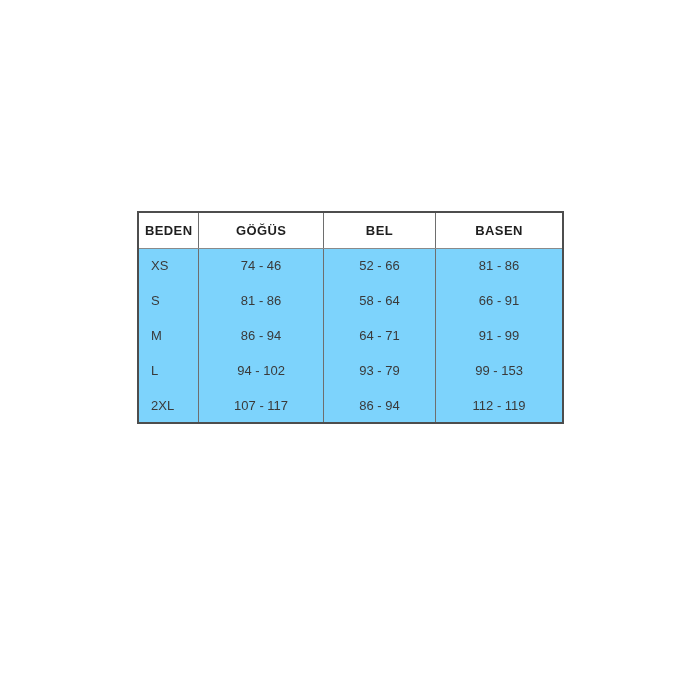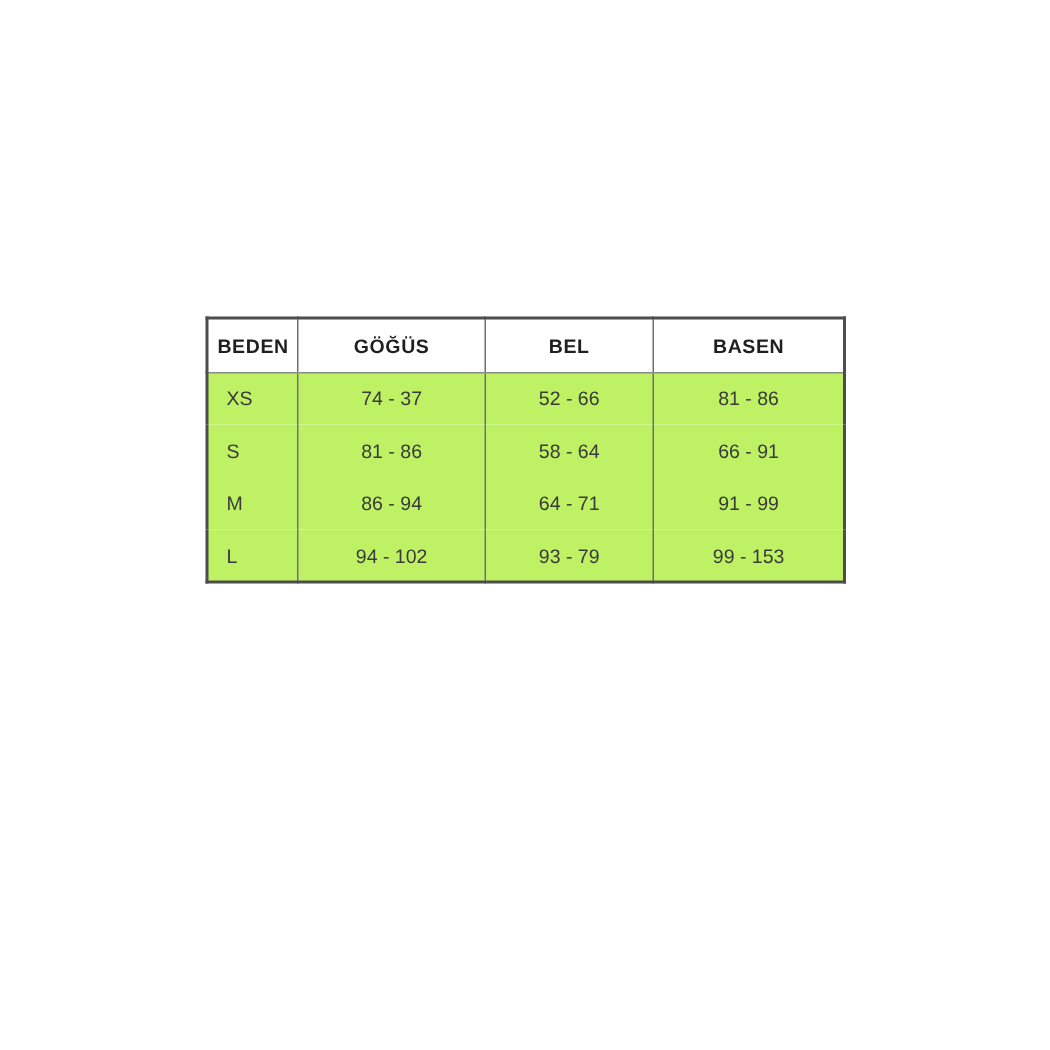--- a/index.html
+++ b/index.html
@@ -35,21 +35,21 @@
     letter-spacing: 0.4px;
     border-bottom: 1px solid #8a8a8a;
     background: #ffffff;
   }
   .size-table td {
     height: 35px;
     font-size: 13px;
     color: #3a3a3a;
     text-align: center;
     vertical-align: middle;
-    background: #bef264;
+    background: #7dd3fc;
   }
   
   .size-table th + th,
   .size-table td + td {
     border-left: 1px solid #6e6e6e;
     margin-top: 10px;
   }
   
   .col-size  { width: 61px; }
   .col-chest { width: 125px; }
@@ -70,21 +70,21 @@
       <tr>
         <th class="col-size">BEDEN</th>
         <th class="col-chest">GÖĞÜS</th>
         <th class="col-waist">BEL</th>
         <th class="col-hips">BASEN</th>
       </tr>
     </thead>
     <tbody>
       <tr>
         <td class="size-cell">XS</td>
-        <td>74 - 37</td>
+        <td>74 - 46</td>
         <td>52 - 66</td>
         <td>81 - 86</td>
       </tr>
       <tr>
         <td class="size-cell">S</td>
         <td>81 - 86</td>
         <td>58 - 64</td>
         <td>66 - 91</td>
       </tr>
       <tr>
@@ -92,16 +92,22 @@
         <td>86 - 94</td>
         <td>64 - 71</td>
         <td>91 - 99</td>
       </tr>
       <tr>
         <td class="size-cell">L</td>
         <td>94 - 102</td>
         <td>93 - 79</td>
         <td>99 - 153</td>
       </tr>
+      <tr>
+        <td class="size-cell">2XL</td>
+        <td>107 - 117</td>
+        <td>86 - 94</td>
+        <td>112 - 119</td>
+      </tr>
     </tbody>
   </table>
 
 </div>
 
 </body></html>

